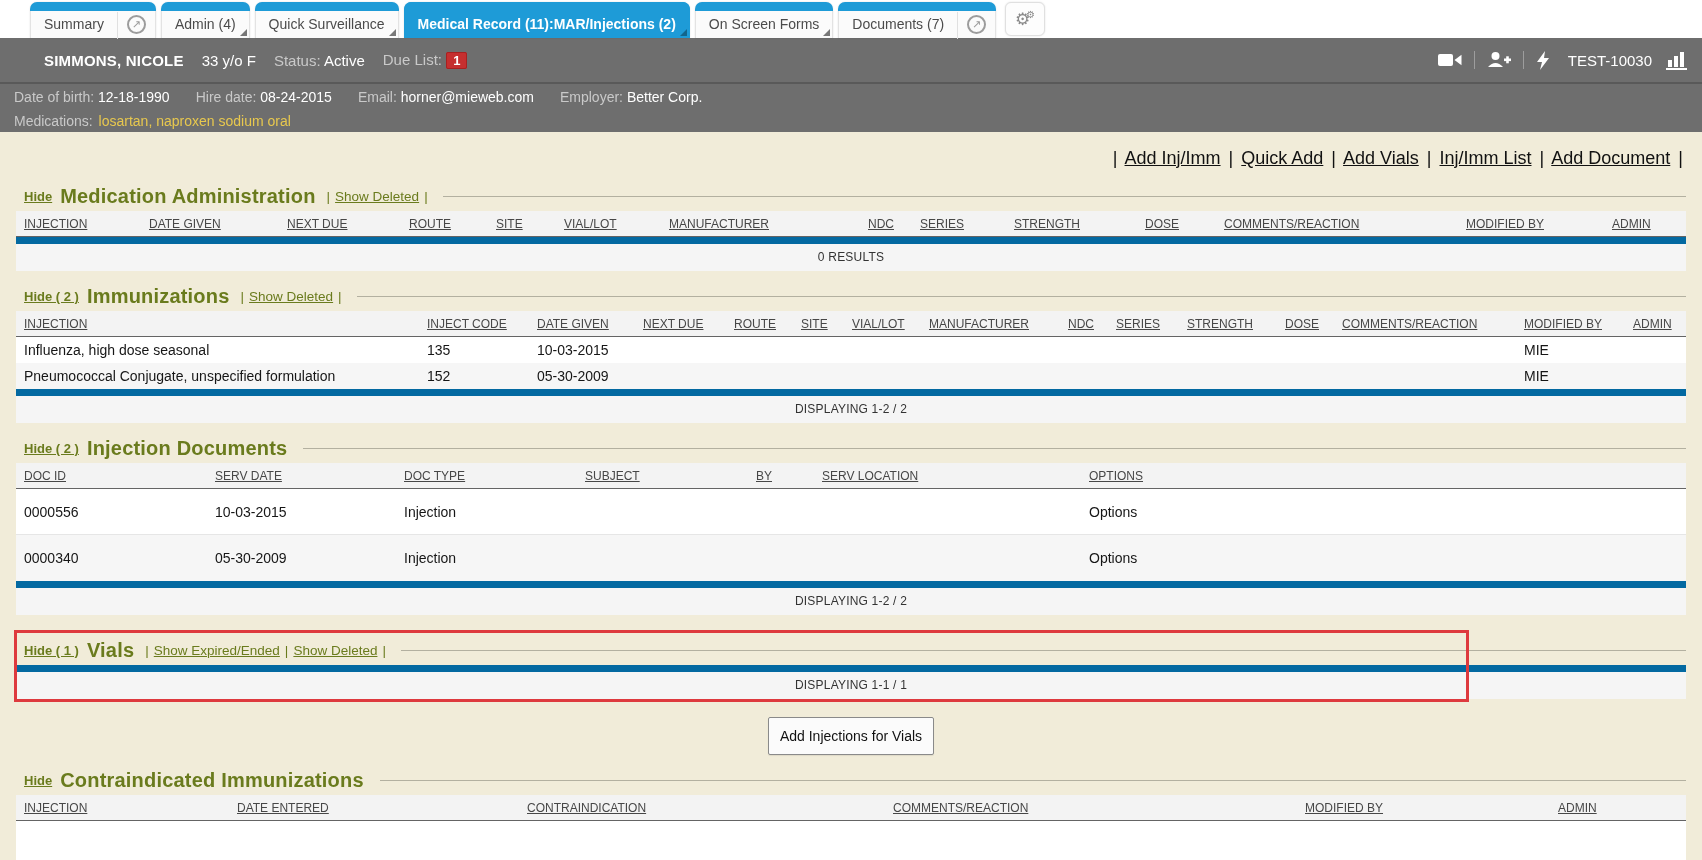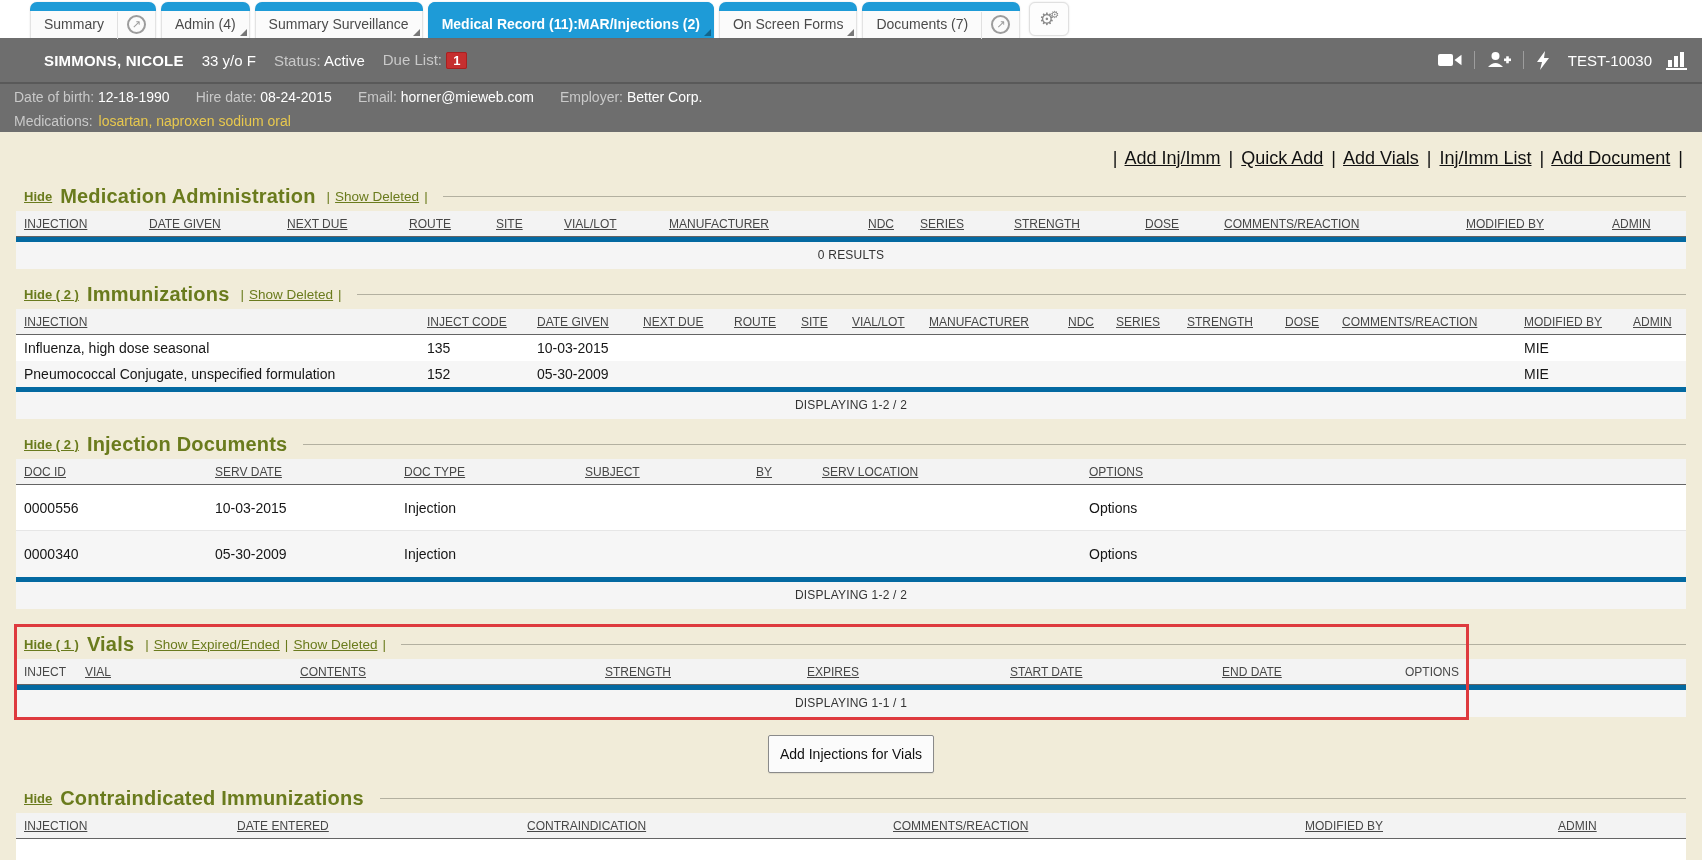--- a/index.html
+++ b/index.html
@@ -61,21 +61,21 @@
 
   table { border-collapse:collapse; table-layout:fixed; width:1670px; background:#fff; }
   th { background:#F3F3F3; font-weight:normal; text-align:left; font-size:12px; color:#474747;
        padding:6px 2px 5px 8px; border-bottom:1px solid #646464; white-space:nowrap; }
   th .colhead { text-decoration:underline; cursor:pointer; }
   th .colhead.plain { text-decoration:none; cursor:default; }
   td { font-size:14px; color:#161616; padding:5px 2px 5px 8px; vertical-align:middle; white-space:nowrap; overflow:hidden; }
   tr.alt td { background:#F6F6F6; }
   tr.datarow td { border-top:1px solid #e6e6e6; }
   .tall td { height:46px; vertical-align:middle; }
-  .tfoot { width:1670px; background:#F5F5F5; border-top:5px solid #0369a1; text-align:center;
+  .tfoot { width:1670px; background:#F5F5F5; border-top:7px solid #0369a1; text-align:center;
            font-size:12px; color:#333; padding:6px 0 7px; letter-spacing:.2px; }
   .opt-link { cursor:pointer; }
   .sel { background:#8FBDEE; }
   input[type=checkbox] { width:14px; height:14px; margin-left:4px; cursor:pointer; }
 
   
   .vials-wrap { position:relative; }
   .red-annotation { position:absolute; left:-2px; top:-9px; width:1455px; height:calc(100% + 12px);
                     border:3px solid #DE3A3E; pointer-events:none; z-index:5; }
 
@@ -100,21 +100,21 @@
   </div>
   <div class="tab dd">
     <div class="tab-cap"></div>
     <div class="tab-body">
         <span class="tab-label">Admin (4)</span>
       </div>
   </div>
   <div class="tab dd">
     <div class="tab-cap"></div>
     <div class="tab-body">
-        <span class="tab-label">Summary Surveillance</span>
+        <span class="tab-label">Quick Surveillance</span>
       </div>
   </div>
   <div class="tab dd active">
     <div class="tab-cap"></div>
     <div class="tab-body">
         <span class="tab-label">Medical Record (11):MAR/Injections (2)</span>
       </div>
   </div>
   <div class="tab dd">
     <div class="tab-cap"></div>
@@ -412,30 +412,20 @@
           <col style="width:61px">
           <col style="width:215px">
           <col style="width:305px">
           <col style="width:202px">
           <col style="width:203px">
           <col style="width:212px">
           <col style="width:183px">
           <col style="width:289px">
         </colgroup>
       <tbody>
-          <tr>
-        <th><span class="colhead plain">INJECT</span></th>
-        <th><span class="colhead">VIAL</span></th>
-        <th><span class="colhead">CONTENTS</span></th>
-        <th><span class="colhead">STRENGTH</span></th>
-        <th><span class="colhead">EXPIRES</span></th>
-        <th><span class="colhead">START DATE</span></th>
-        <th><span class="colhead">END DATE</span></th>
-        <th><span class="colhead plain">OPTIONS</span></th>
-      </tr>
     </tbody>
       </table>
     <div class="tfoot">DISPLAYING 1-1 / 1</div>
   </div>
 
   <div class="btn-row">
     <button class="btn">Add Injections for Vials</button>
   </div>
 
   <div class="section">

